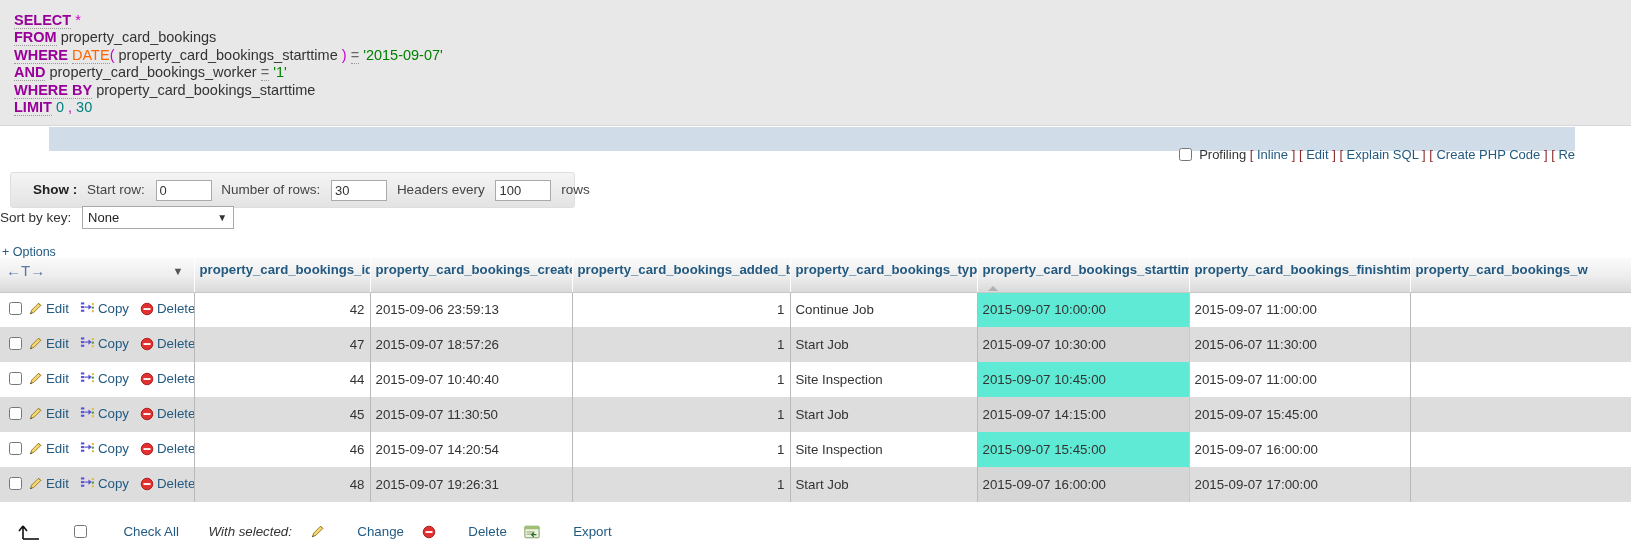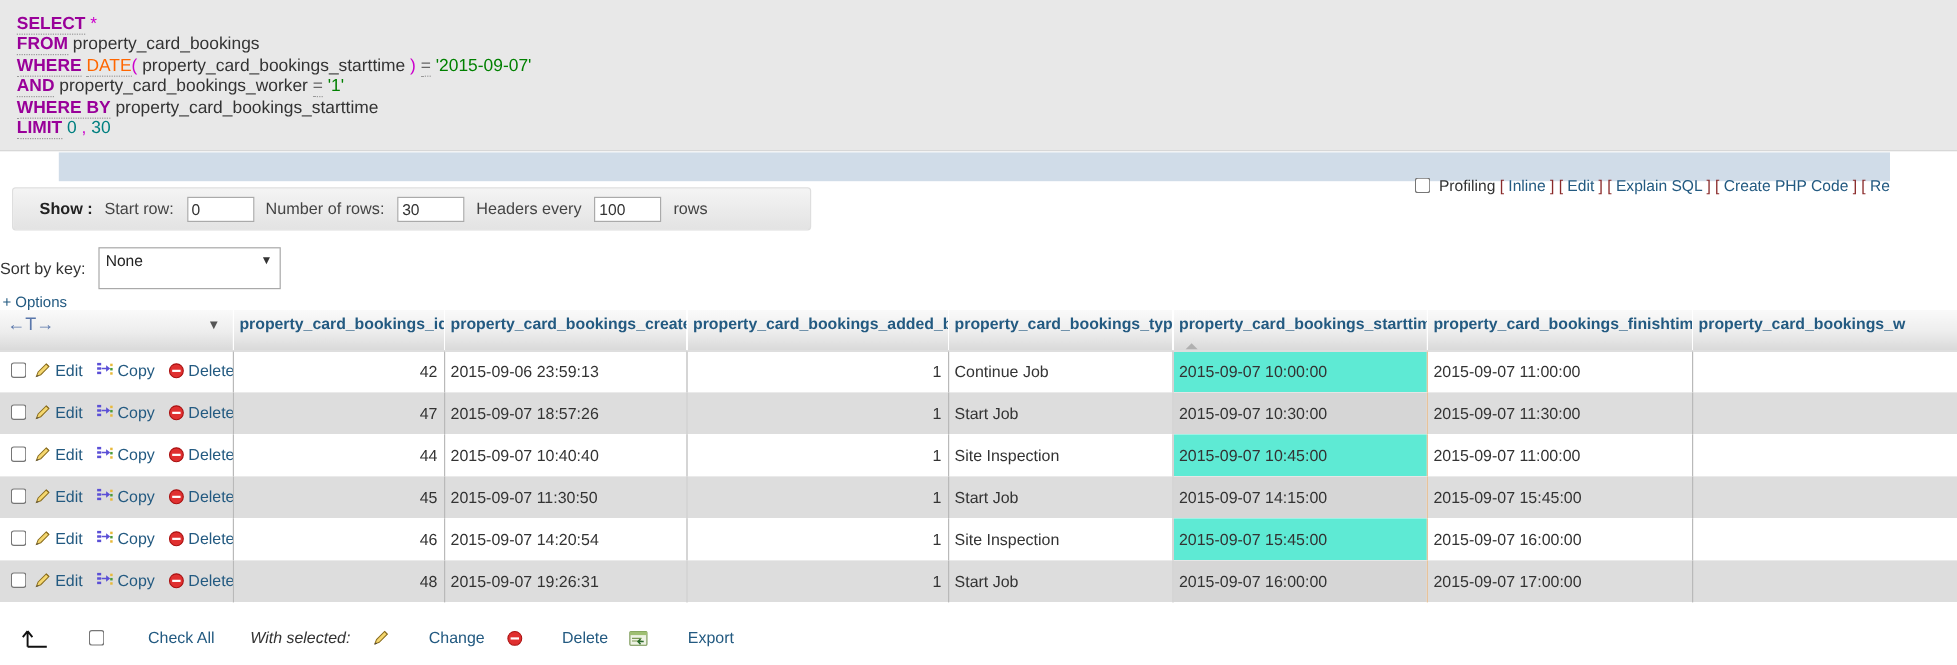--- a/index.html
+++ b/index.html
@@ -49,22 +49,22 @@
   }
   #profiling-bar .pchk {
     vertical-align: -2px; margin: 0 4px 0 0;
     width: 13px; height: 13px;
   }
   #profiling-bar a { color: #235a81; text-decoration: none; }
   #profiling-bar .brk { color: #8a2a2a; }
 
   
   #show-panel {
-    position: absolute; left: 10px; top: 156px;
-    width: 666px; height: 36px;
+    position: absolute; left: 10px; top: 172px;
+    width: 565px; height: 36px;
     background: linear-gradient(to bottom, #f4f4f4 0%, #e3e3e3 100%);
     border-radius: 3px;
     border: 1px solid #dedede;
     white-space: nowrap;
     font-size: 13.5px;
     color: #444;
     line-height: 34px;
   }
   #show-panel .lbl-strong { font-weight: bold; color: #222; margin-left: 22px; }
   #show-panel .lbl { margin-left: 6px; color: #444; }
@@ -79,21 +79,21 @@
   
   #sortkey-row {
     position: absolute; left: 0; top: 206px;
     font-size: 13.5px; color: #333;
     white-space: nowrap;
   }
   #sortkey-row .sk-label { display: inline-block; vertical-align: middle; }
   #sortkey-select {
     display: inline-block; vertical-align: middle;
     margin-left: 7px;
-    width: 152px; height: 35px;
+    width: 152px; height: 23px;
     border: 1px solid #a9a9a9; background: #fff;
     font-size: 13px; color: #222;
     line-height: 21px;
     padding-left: 5px;
     position: relative;
   }
   #sortkey-select .caret {
     position: absolute; right: 6px; top: 0; line-height: 21px;
     font-size: 10px; color: #333;
   }
@@ -302,21 +302,21 @@
               <rect x="12.6" y="9.8" width="2.2" height="2.2" fill="#e8b93a"></rect>
             </svg></span><a href="#" class="act">Copy</a><span class="act-ico"><svg class="ico-del" viewBox="0 0 16 16">
               <circle cx="8" cy="8" r="6.6" fill="#e03030" stroke="#a11" stroke-width="1"></circle>
               <rect x="4" y="7" width="8" height="2.1" fill="#fff"></rect>
             </svg></span><a href="#" class="act">Delete</a></td>
         <td class="numcell">47</td>
         <td class="">2015-09-07 18:57:26</td>
         <td class="numcell">1</td>
         <td class="">Start Job</td>
         <td class="sortedcol">2015-09-07 10:30:00</td>
-        <td class="">2015-09-07 11:30:00</td>
+        <td class="">2015-06-07 11:30:00</td>
         <td class=""></td>
       </tr>
       <tr class="odd">
         <td class="actions"><input type="checkbox" class="row-chk" style=""><span class="act-ico"><svg class="ico-pencil" viewBox="0 0 16 16">
               <path d="M2.5 13.5 L4 9.6 L11.2 2.4 L13.6 4.8 L6.4 12 Z" fill="#f5d76e" stroke="#8a6d1f" stroke-width="0.9"></path>
               <path d="M11.2 2.4 L13.6 4.8" stroke="#8a6d1f" stroke-width="0.9"></path>
               <path d="M2.5 13.5 L4.3 12.8" stroke="#444" stroke-width="0.9"></path>
             </svg></span><a href="#" class="act">Edit</a><span class="act-ico"><svg class="ico-copy" viewBox="0 0 16 16">
               <rect x="1" y="1.5" width="3.6" height="2.2" fill="#5b4fd6"></rect>
               <rect x="1" y="5.4" width="3.6" height="2.2" fill="#5b4fd6"></rect>

